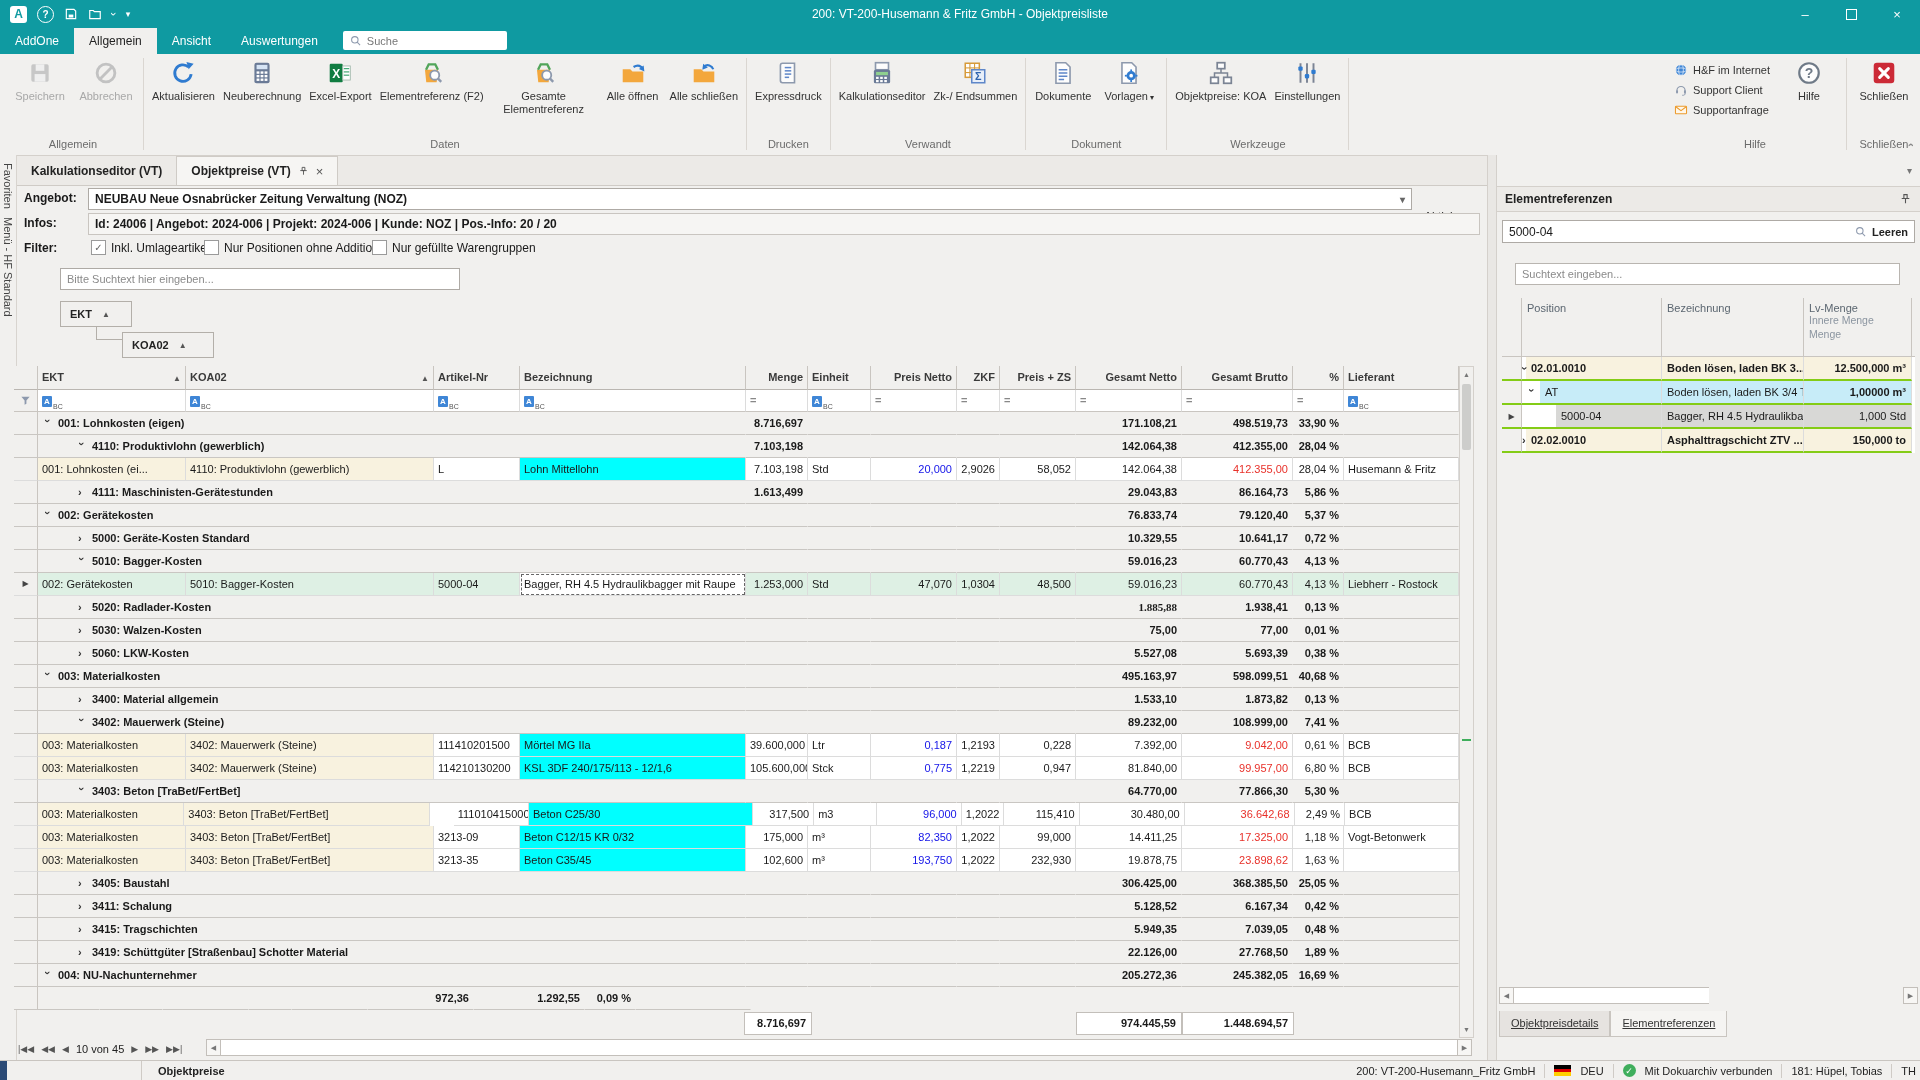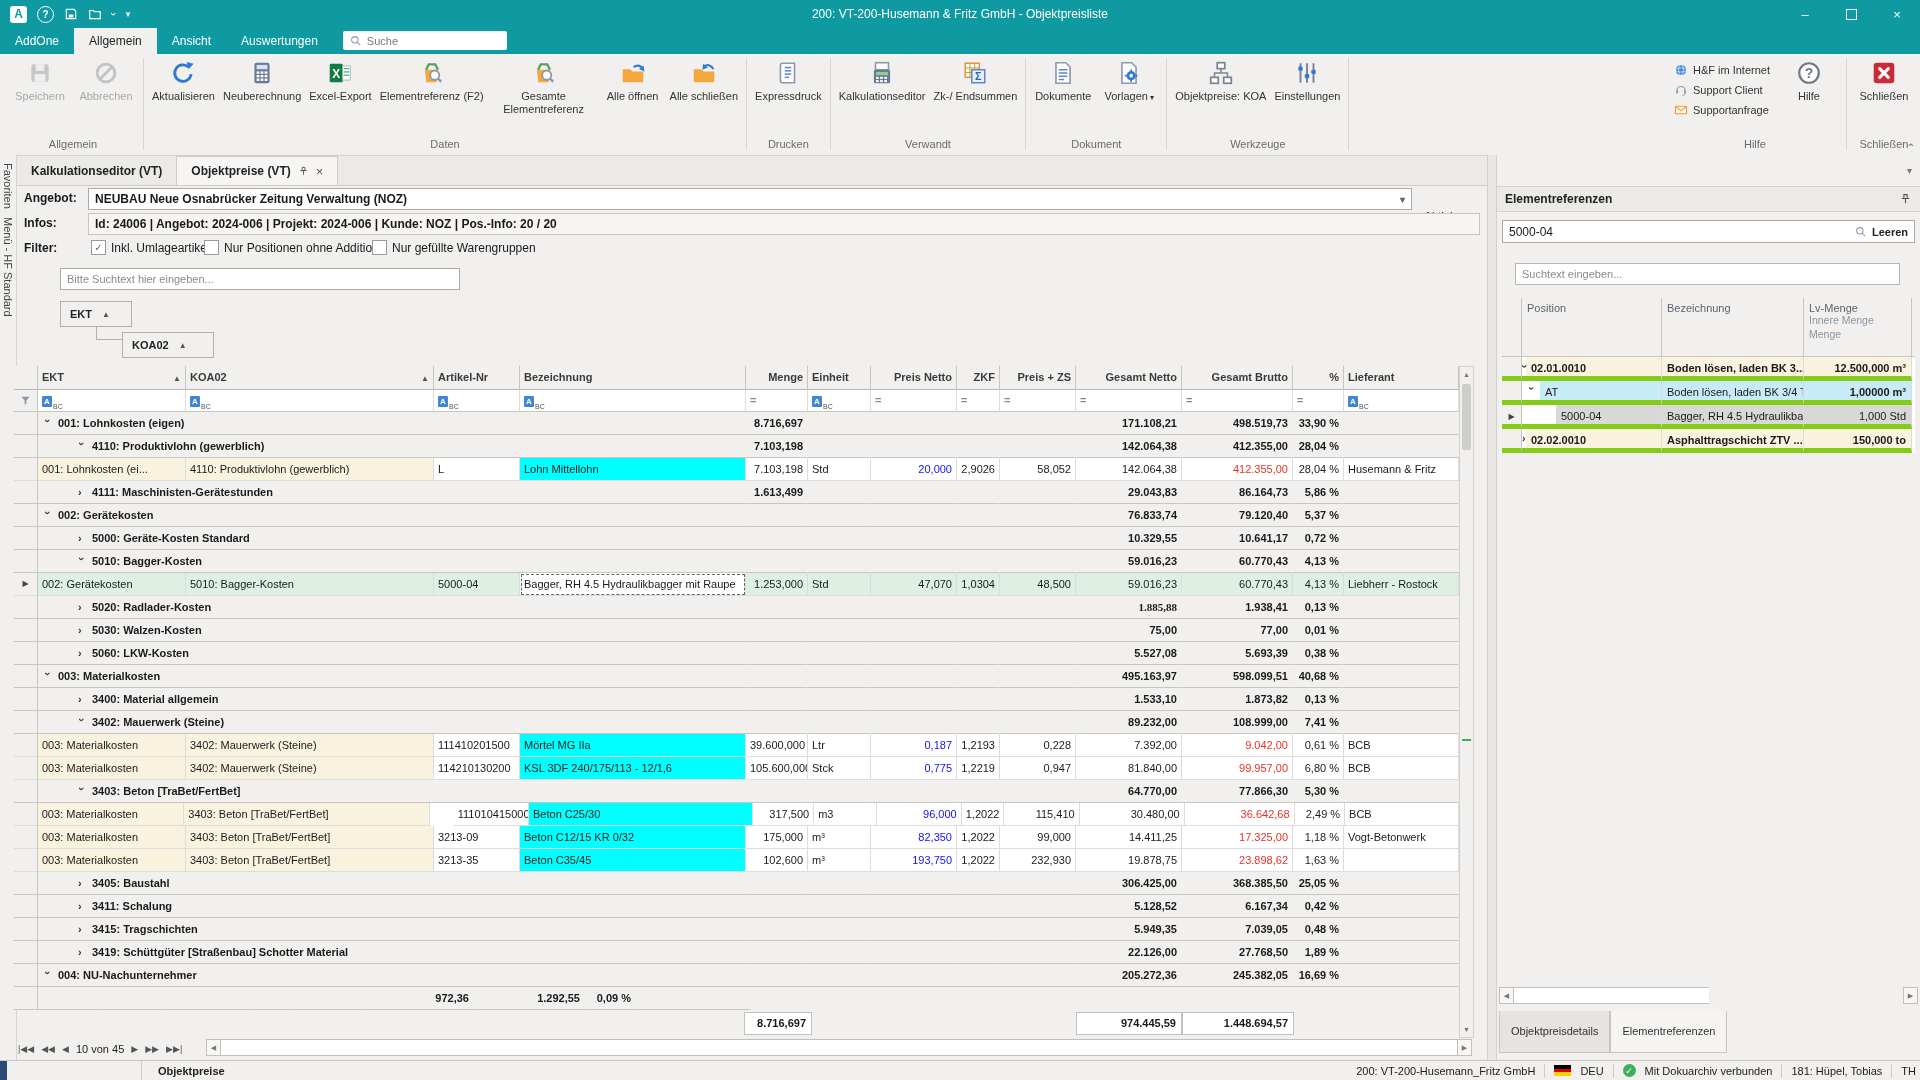--- a/index.html
+++ b/index.html
@@ -113,33 +113,33 @@
   .pref{position:absolute;left:5px;top:65px;width:413px;height:23px;background:#fff;border:1px solid #aeaaa5;box-sizing:border-box;
         display:flex;align-items:center;font-size:12px;padding:0 6px;}
   .pref .leeren{margin-left:auto;display:flex;align-items:center;gap:4px;color:#222;font-weight:bold;font-size:11px;}
   .psearch{position:absolute;left:18px;top:108px;width:385px;height:22px;background:#fff;border:1px solid #b9b5b0;box-sizing:border-box;
            display:flex;align-items:center;color:#8a8a8a;font-size:11px;padding:0 6px;}
   .ptable{position:absolute;left:5px;top:143px;width:413px;}
   .p-hrow{display:flex;height:58px;background:#f1f0ee;color:#5b6670;font-size:11px;border-bottom:1px solid #c9c5c0;}
   .p-hrow>div{box-sizing:border-box;border-right:1px solid #c9c5c0;padding:4px 5px 0 5px;}
   .p-hrow .sub{color:#8b95a0;font-size:10.5px;line-height:1.3;}
   .p-row{display:flex;height:24px;background:#fff;font-size:11px;line-height:23px;}
-  .p-row>div{box-sizing:border-box;border-right:1px solid #dcdcdc;border-bottom:5px solid #84cc16;overflow:hidden;white-space:nowrap;}
+  .p-row>div{box-sizing:border-box;border-right:1px solid #dcdcdc;border-bottom:2px solid #84cc16;overflow:hidden;white-space:nowrap;}
   .p-mk{width:20px;background:#f1f0ee;border-right:1px solid #c9c5c0 !important;text-align:center;font-size:8px;color:#444;}
   .p-pos{width:140px;display:flex;}
   .p-bez{width:142px;padding:0 5px;}
   .p-lv{width:108px;padding:0 5px;text-align:right;}
   .p-ind{display:flex;align-items:center;justify-content:center;}
   .p-cell{flex:1;padding:0 5px;overflow:hidden;white-space:nowrap;}
   .s-beige{background:#F8F2DF;font-weight:bold;}
   .s-cyan{background:#C7ECF8;}
   .s-gray{background:#D8D8D6;}
   .phsc{position:absolute;left:2px;top:832px;width:419px;height:17px;display:flex;}
   .ptabs{position:absolute;left:2px;top:856px;display:flex;}
-  .ptab{padding:8px 11px;height:25px;line-height:25px;font-size:11px;border:1px solid #c9c5c0;border-top:none;background:#e6e3e0;color:#333;}
+  .ptab{padding:0 11px;height:25px;line-height:25px;font-size:11px;border:1px solid #c9c5c0;border-top:none;background:#e6e3e0;color:#333;text-decoration:underline;}
   .ptab.active{background:#f5f4f2;}
   .pcollapse{position:absolute;right:8px;top:10px;color:#777;font-size:10px;}
   
   .statusbar{position:absolute;left:0;top:1060px;width:1920px;height:20px;background:#f1f0ee;border-top:1px solid #c9c5c0;
              display:flex;align-items:center;font-size:11px;color:#222;box-sizing:border-box;}
   .sb-corner{width:7px;height:19px;background:#2b4a75;}
   .sb-first{width:134px;height:19px;border-right:1px solid #cfcbc6;}
   .sb-left{font-weight:bold;margin-left:16px;}
   .sb-right{margin-left:auto;display:flex;align-items:center;gap:9px;padding-right:4px;}
   .sb-div{width:1px;height:14px;background:#cfcbc6;}

